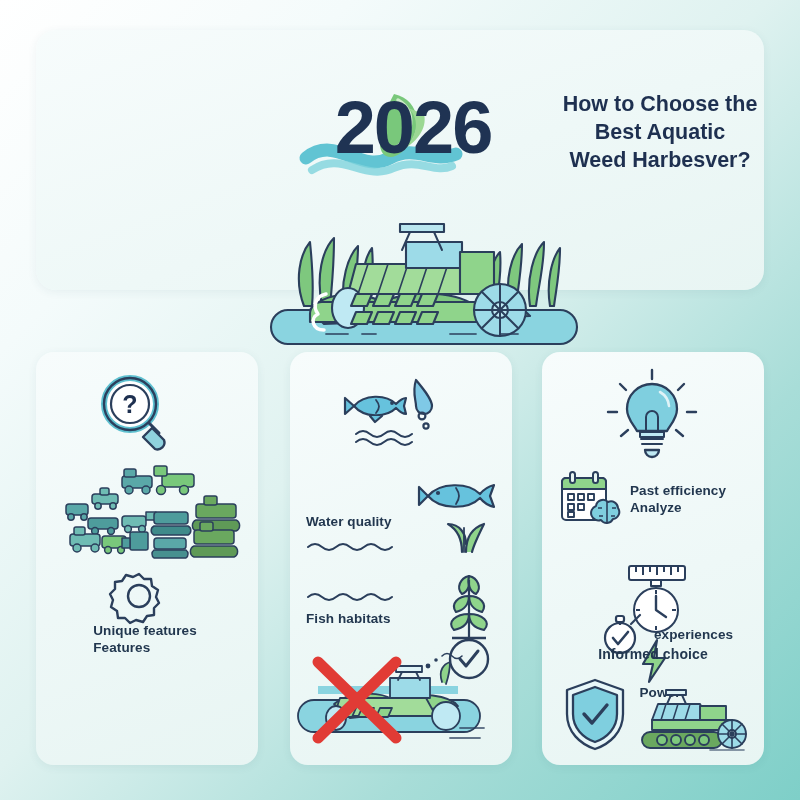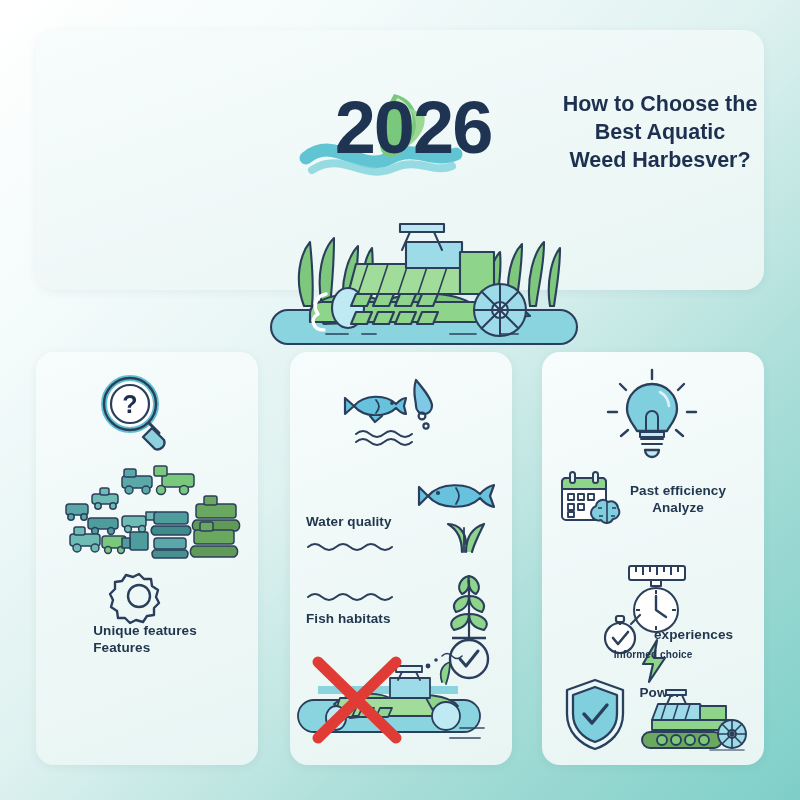--- a/index.html
+++ b/index.html
@@ -349,21 +349,21 @@
             <rect x="12" y="36" width="6" height="6"></rect>
               <rect x="22" y="36" width="6" height="6"></rect>
             <rect x="12" y="44" width="6" height="5"></rect>
           </g>
           <path d="M40 38 a7 7 0 0 1 12 -4 a7 7 0 0 1 10 6 a7 7 0 0 1 -5 11 a7 7 0 0 1 -12 1 a7 7 0 0 1 -5 -14 Z" fill="#7fcfdf"></path>
           <path d="M51 34 v20 M46 40 h-4 M56 40 h4 M47 48 h-4 M55 48 h4" fill="none" stroke-width="1.6"></path>
         </g>
       </svg>
       <div style="margin-left:8px;">
         <div class="lbl">Past efficiency</div>
-        <div class="lbl" style="text-align:center;">Analyze</div>
+        <div class="lbl" style="text-align:left;">Analyze</div>
       </div>
     </div>
 
     <div class="row" style="left:14px;top:210px;width:200px;flex-direction:column;">
       <svg width="62" height="76" viewBox="0 0 62 76">
         <g stroke="#2b3f5c" stroke-width="2" stroke-linejoin="round" fill="none">
           <rect x="4" y="4" width="56" height="14" rx="2" fill="#ffffff"></rect>
           <path d="M11 4 v6 M18 4 v9 M25 4 v6 M32 4 v9 M39 4 v6 M46 4 v9 M53 4 v6"></path>
           <rect x="26" y="18" width="10" height="6" fill="#ffffff"></rect>
           <circle cx="31" cy="48" r="22" fill="#ffffff"></circle>
@@ -384,21 +384,21 @@
           <rect x="16" y="6" width="8" height="6" rx="2" fill="#ffffff"></rect>
           <path d="M20 12 v3"></path>
           <path d="M31 14 l9 -9" stroke-linecap="round"></path>
           <path d="M13 28 l5 6 l10 -12" stroke-width="2.6" stroke-linecap="round"></path>
         </g>
       </svg>
       <div class="lbl" style="margin-left:8px;">experiences</div>
     </div>
 
     <div style="position:absolute;left:0;top:294px;width:222px;text-align:center;">
-      <div class="lbl" style="font-size:10px;">Informed choice</div>
+      <div class="lbl" style="font-size:14px;">Informed choice</div>
     </div>
 
     <div style="position:absolute;left:20px;top:322px;width:186px;height:80px;display:flex;align-items:center;gap:12px;">
       <svg width="66" height="76" viewBox="0 0 66 76">
         <g stroke="#2b3f5c" stroke-width="2.3" stroke-linejoin="round">
           <path d="M33 4 L61 14 v24 C61 56 48 68 33 73 C18 68 5 56 5 38 V14 Z" fill="#e8f7f9"></path>
           <path d="M33 11 L55 19 v19 C55 52 45 62 33 66 C21 62 11 52 11 38 V19 Z" fill="#7fcfdf"></path>
           <path d="M22 38 l8 9 l15 -18" fill="none" stroke-width="3.4" stroke-linecap="round"></path>
         </g>
       </svg>

